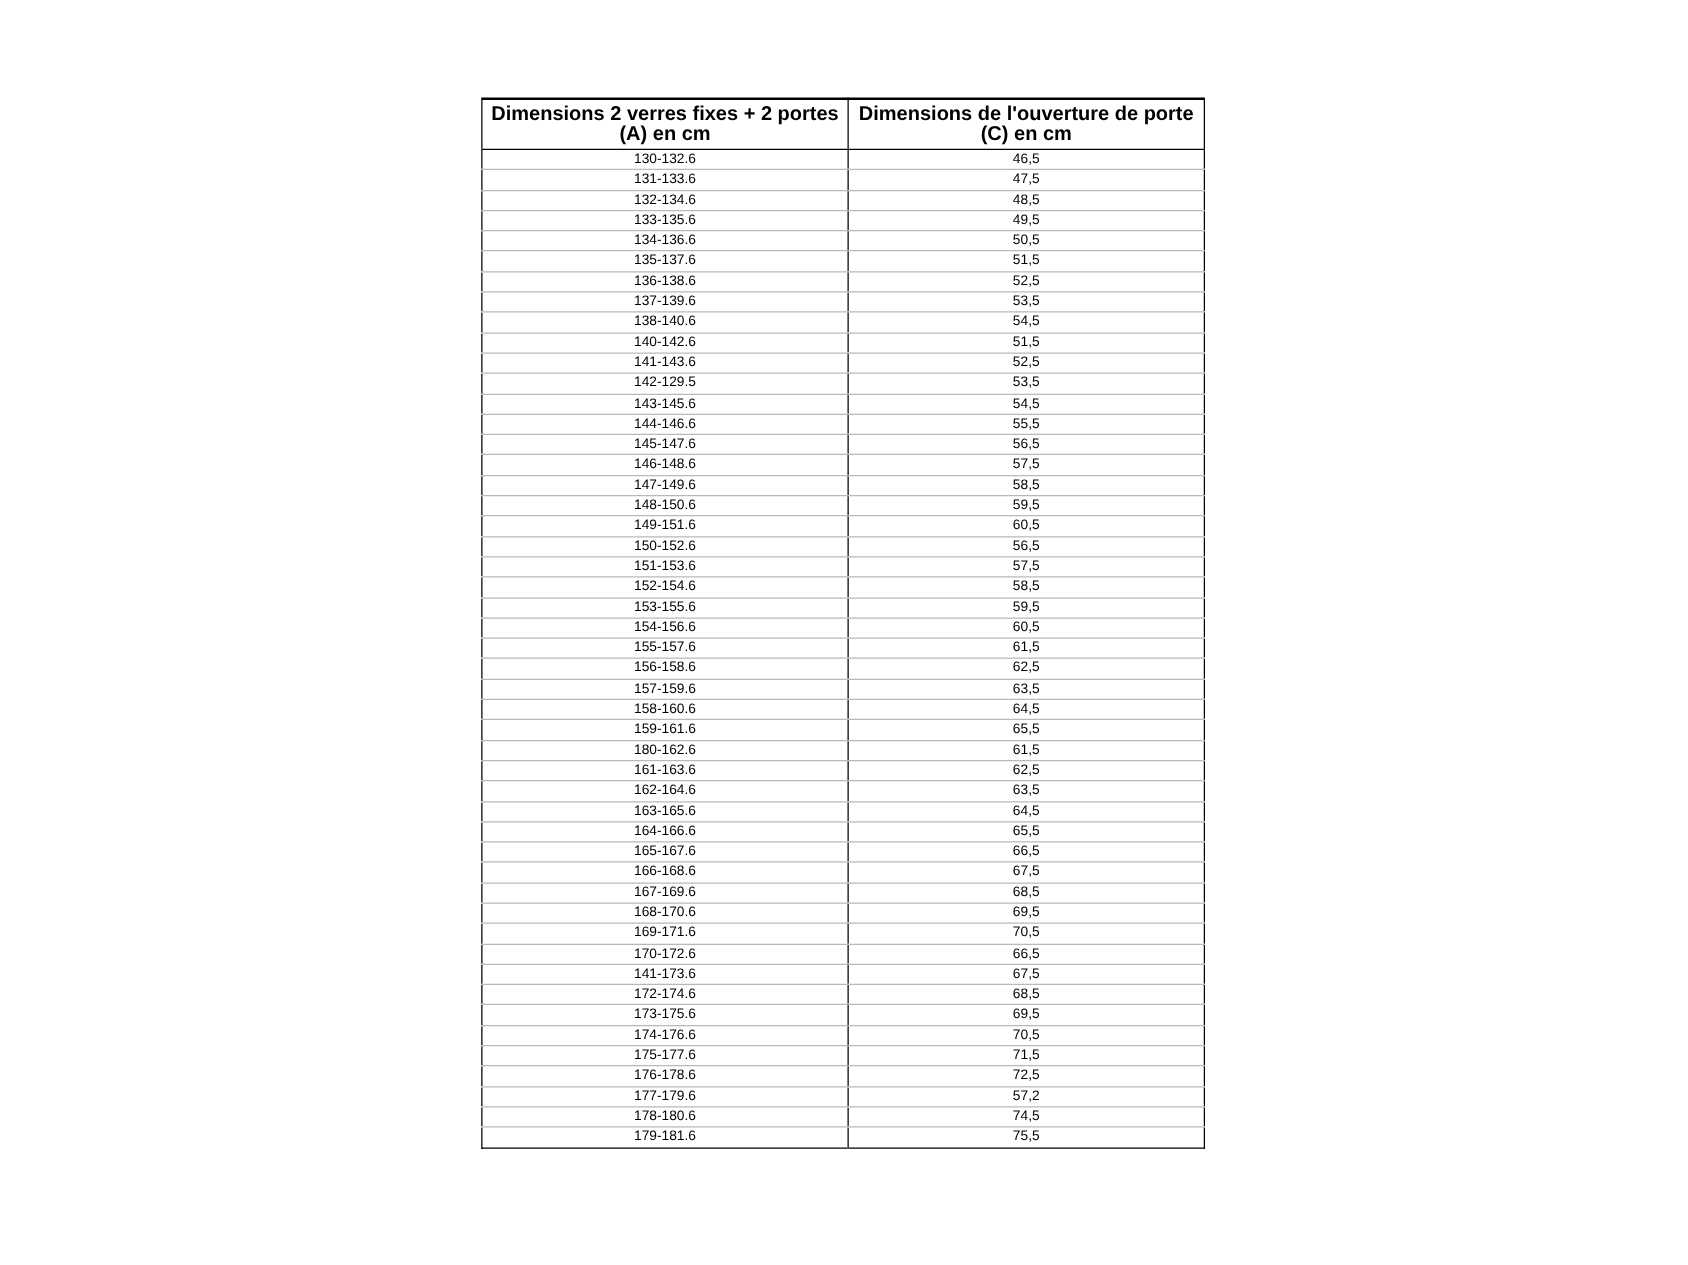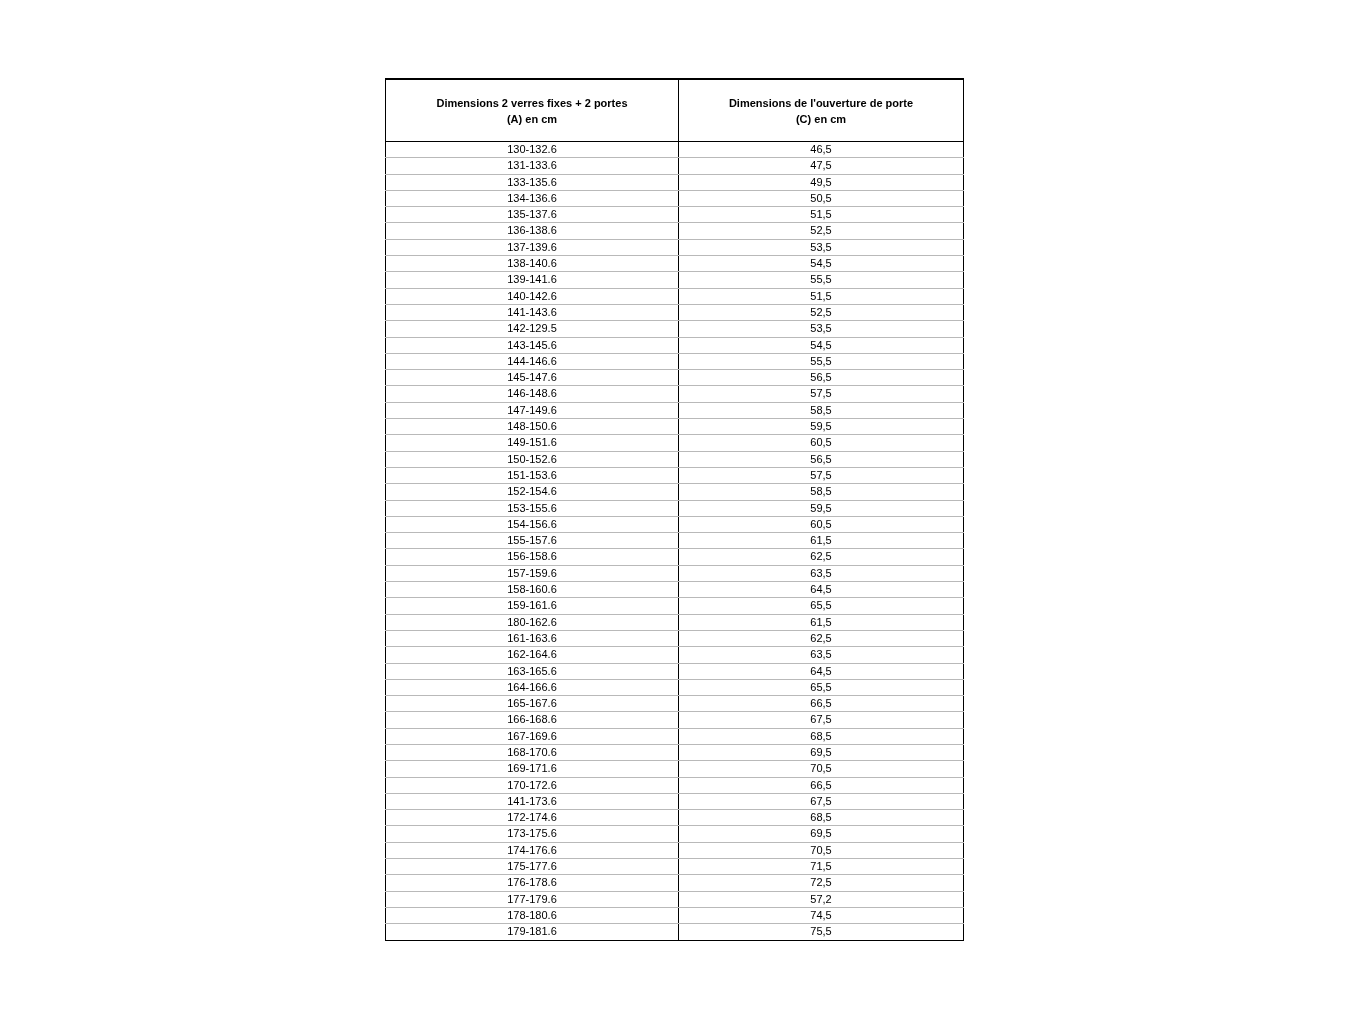--- a/index.html
+++ b/index.html
@@ -24,25 +24,25 @@
   table.dim-table {
     border-collapse: collapse;
     table-layout: fixed;
     width: 578px;
     border: 1px solid #000000;
     border-top: 2px solid #000000;
   }
   table.dim-table col.col-a { width: 293px; }
   table.dim-table col.col-c { width: 285px; }
   table.dim-table th {
-    font-size: 11px;
+    font-size: 16px;
     font-weight: bold;
     text-align: center;
     vertical-align: middle;
-    padding: 14px 2px;
+    padding: 3px 2px;
     height: 33px;
     border-bottom: 1px solid #000000;
     line-height: 16px;
   }
   table.dim-table th + th,
   table.dim-table td + td {
     border-left: 1px solid #000000;
   }
   table.dim-table td {
     font-size: 11px;
@@ -85,20 +85,24 @@
 
     <tr>
           <td>130-132.6</td>
           <td>46,5</td>
         </tr>
         <tr>
           <td>131-133.6</td>
           <td>47,5</td>
         </tr>
         <tr>
+          <td>132-134.6</td>
+          <td>48,5</td>
+        </tr>
+        <tr>
           <td>133-135.6</td>
           <td>49,5</td>
         </tr>
         <tr>
           <td>134-136.6</td>
           <td>50,5</td>
         </tr>
         <tr>
           <td>135-137.6</td>
           <td>51,5</td>
@@ -107,24 +111,20 @@
           <td>136-138.6</td>
           <td>52,5</td>
         </tr>
         <tr>
           <td>137-139.6</td>
           <td>53,5</td>
         </tr>
         <tr>
           <td>138-140.6</td>
           <td>54,5</td>
-        </tr>
-        <tr>
-          <td>139-141.6</td>
-          <td>55,5</td>
         </tr>
         <tr>
           <td>140-142.6</td>
           <td>51,5</td>
         </tr>
         <tr>
           <td>141-143.6</td>
           <td>52,5</td>
         </tr>
         <tr>

